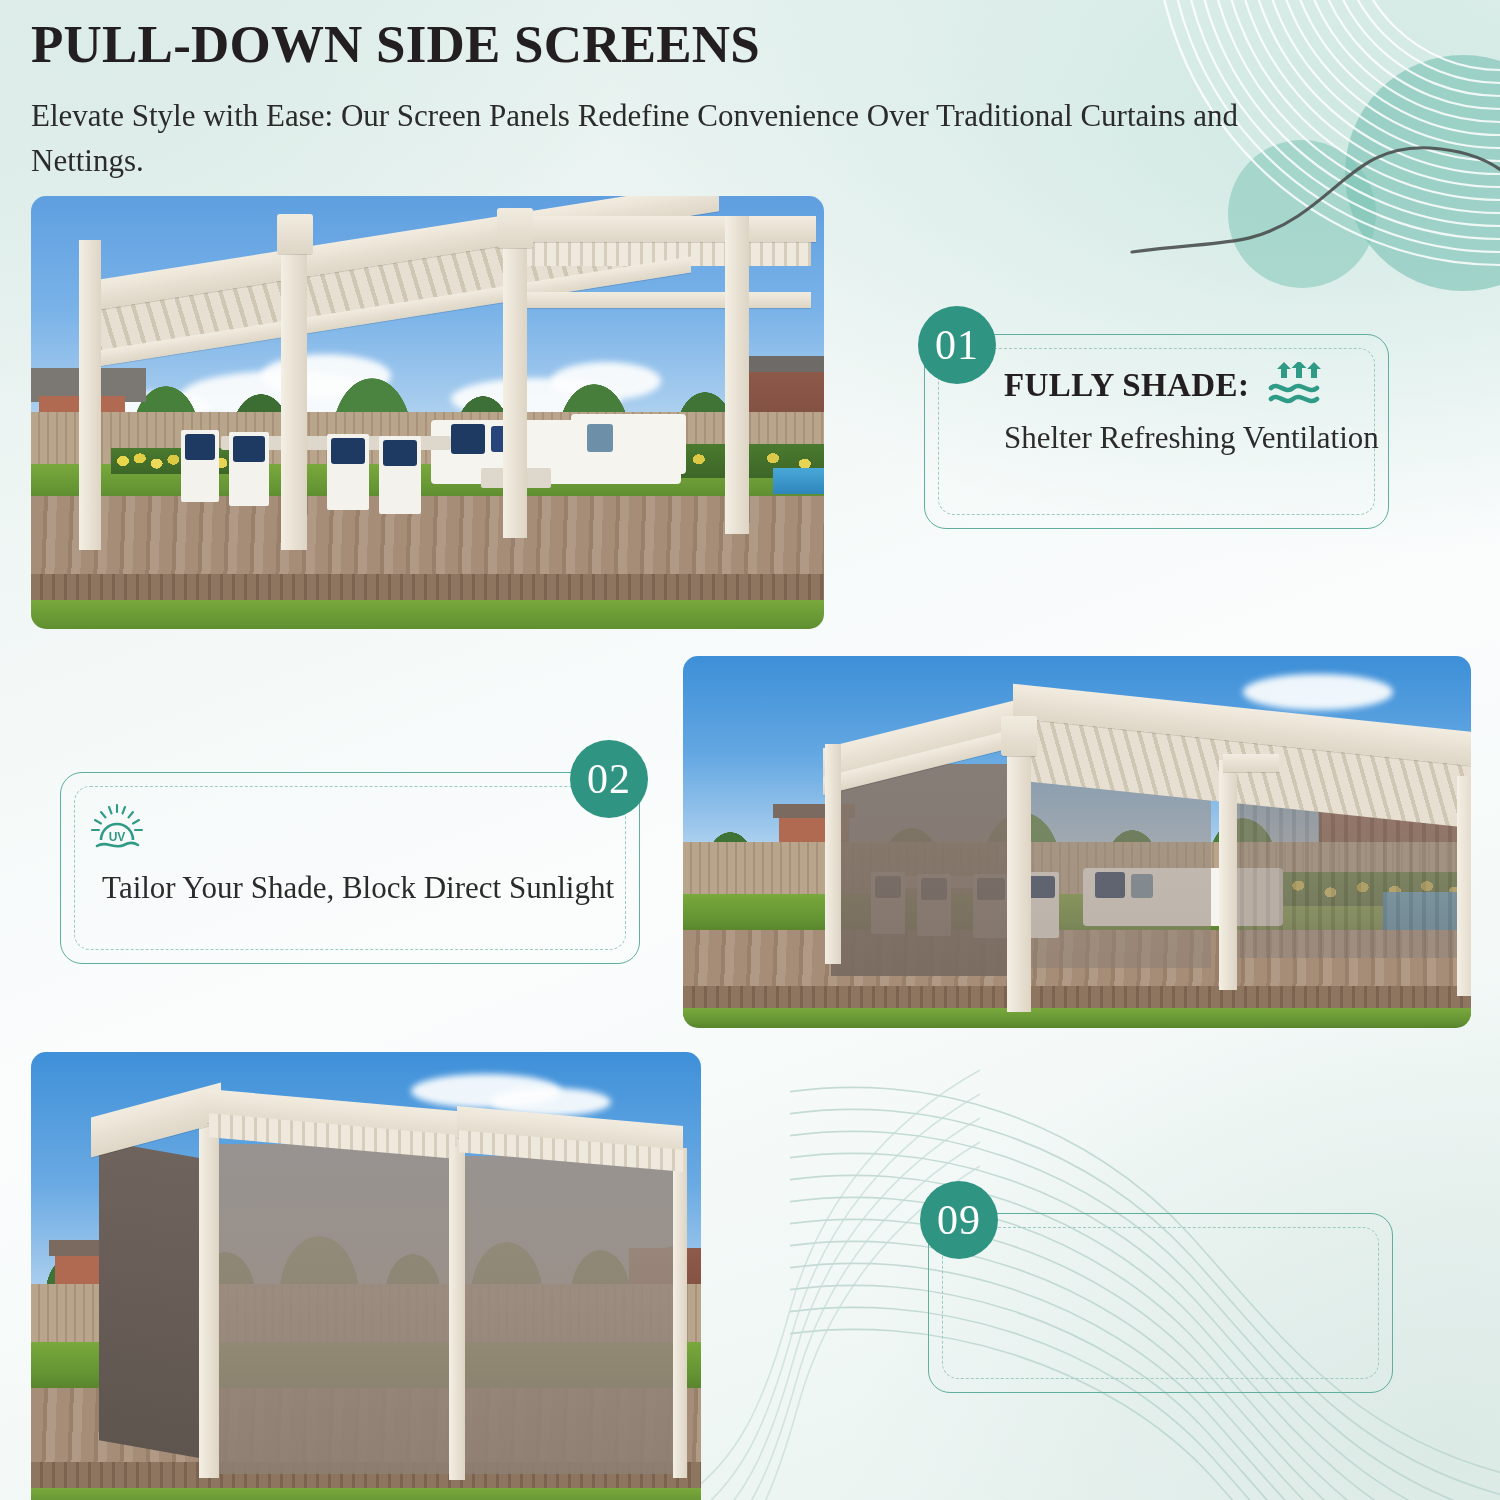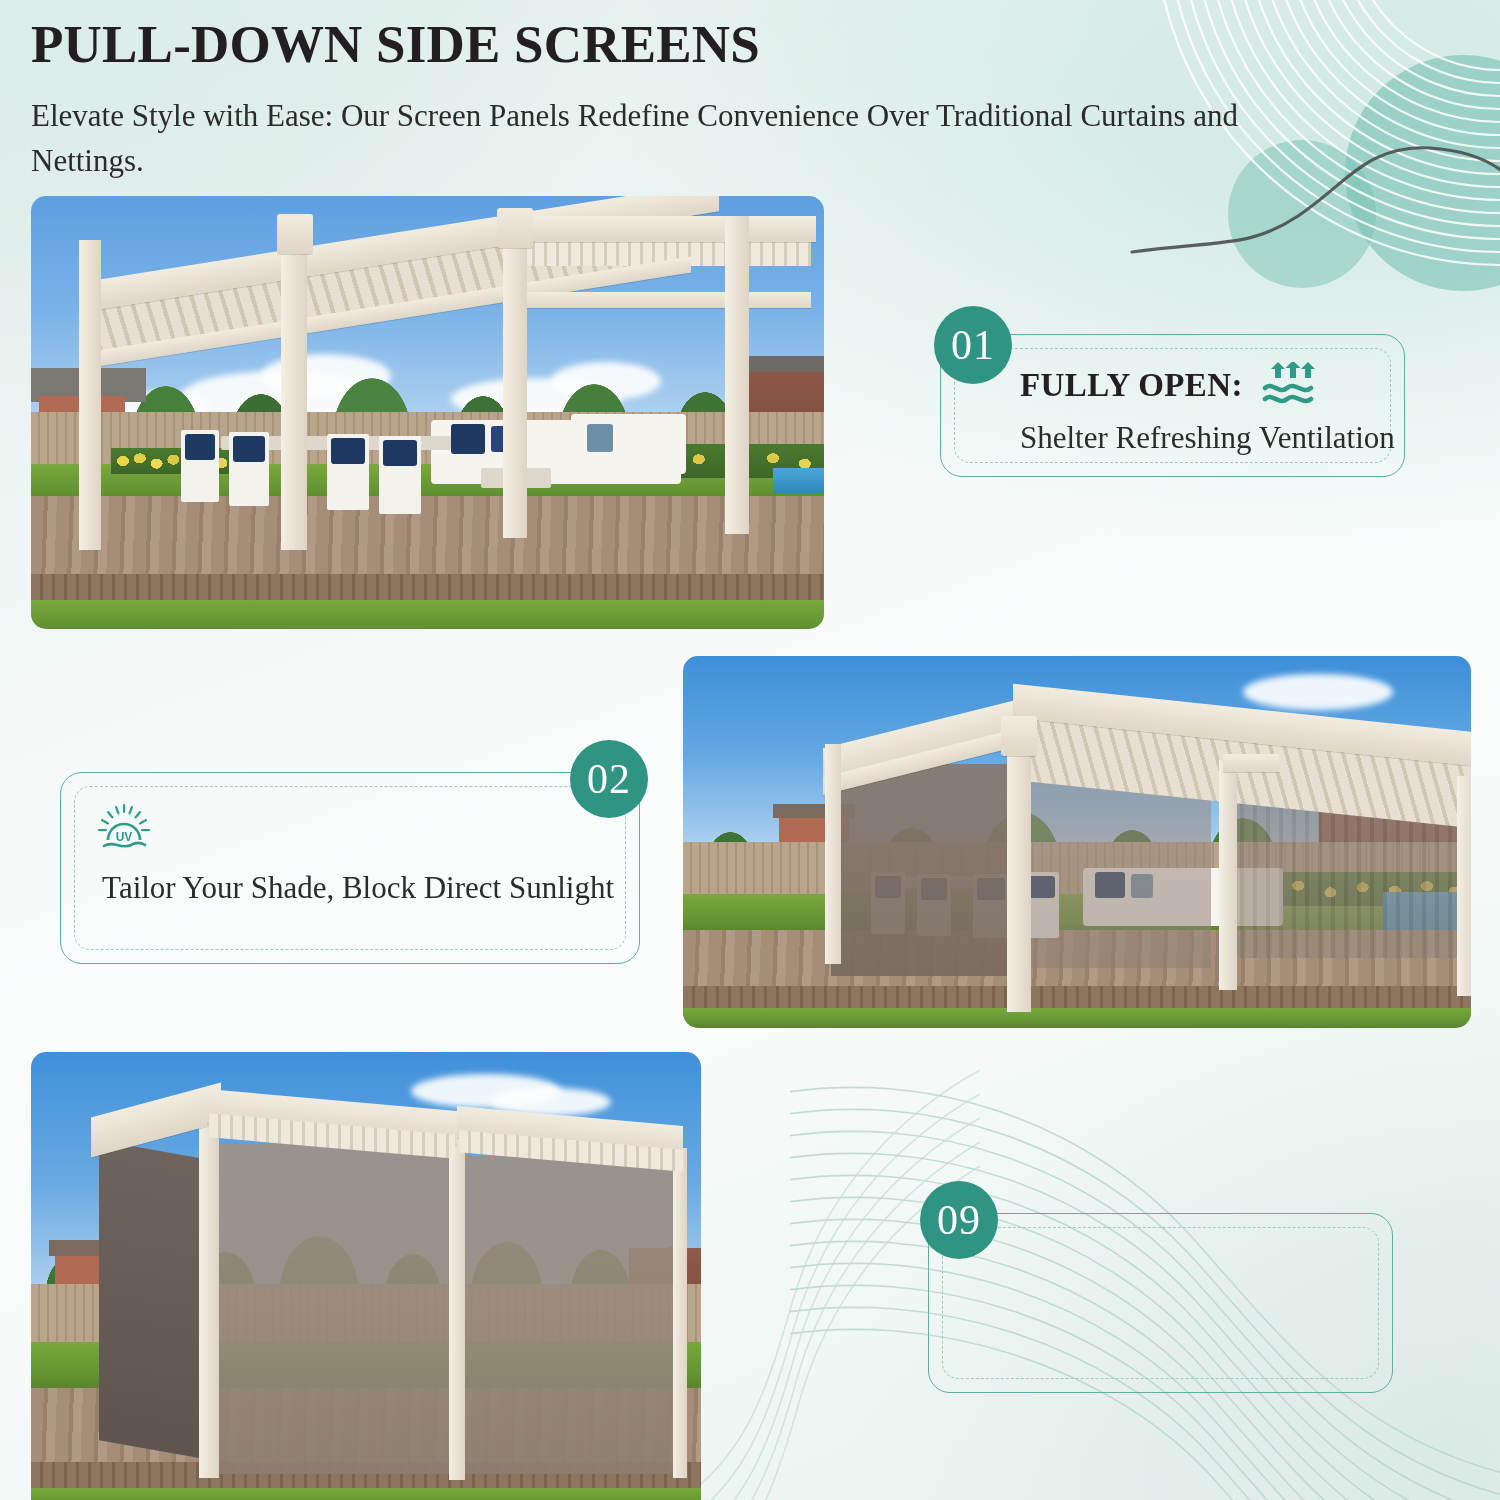--- a/index.html
+++ b/index.html
@@ -89,27 +89,27 @@
   .card-inner{position:absolute;left:14px;top:14px;right:14px;bottom:14px;
     border:1.6px dashed #9ccabf;border-radius:16px;}
   .badge{position:absolute;width:78px;height:78px;border-radius:50%;
     background:#309483;color:#fff;display:flex;align-items:center;justify-content:center;
     font-size:42px;line-height:1;font-family:"Liberation Serif",serif;z-index:3;letter-spacing:1px;}
   .card-body{position:absolute;z-index:2;}
   .c-head{display:flex;align-items:center;gap:16px;}
   .c-title{font-size:33px;font-weight:700;color:#231f20;letter-spacing:.4px;white-space:nowrap;}
   .c-desc{margin-top:10px;font-size:31px;color:#2b2b2b;line-height:1.32;}
 
-  #card1{left:924px;top:334px;width:465px;height:143px;margin-left:16px;}
+  #card1{left:924px;top:334px;width:465px;height:195px;}
   #card1 .badge{left:-6px;top:-28px;}
   #card1 .card-body{left:80px;top:28px;}
 
   #card2{left:60px;top:772px;width:580px;height:192px;}
   #card2 .badge{right:-8px;top:-32px;}
-  #card2 .card-body{left:35px;top:30px;right:26px;}
+  #card2 .card-body{left:28px;top:30px;right:26px;}
   #card2 .c-desc{text-align:right;}
 
   #card3{left:928px;top:1213px;width:465px;height:180px;}
   #card3 .badge{left:-8px;top:-32px;}
   #card3 .card-body{left:56px;top:22px;}
 
   .icon{flex:0 0 auto;display:inline-block;}
 </style>
 </head>
 <body>
@@ -304,21 +304,21 @@
       <div class="louv" style="left:428px;top:88px;width:224px;height:22px;transform:skewY(5deg);"></div>
     </div>
   </div>
 
   <div class="card" id="card1">
     <div class="card-outer"></div>
     <div class="card-inner"></div>
     <div class="badge">01</div>
     <div class="card-body">
       <div class="c-head">
-        <span class="c-title">FULLY OPEN:</span>
+        <span class="c-title">FULLY SHADE:</span>
         <span class="icon">
           <svg width="62" height="42" viewBox="0 0 62 42">
             <g fill="#2f9b86">
               <path d="M16 16 V7 h-4 l7-7 7 7 h-4 v9 z"></path>
               <path d="M31 14 V4 h-4.5 l7.5-7.5 7.5 7.5 H37 v10 z" transform="translate(0,2)"></path>
               <path d="M46 16 V7 h-4 l7-7 7 7 h-4 v9 z"></path>
             </g>
             <g fill="none" stroke="#2f9b86" stroke-width="4.6" stroke-linecap="round">
               <path d="M6 26 C 13 19, 20 33, 28 26 C 36 19, 44 33, 52 26"></path>
               <path d="M6 37 C 13 30, 20 44, 28 37 C 36 30, 44 44, 52 37"></path>

